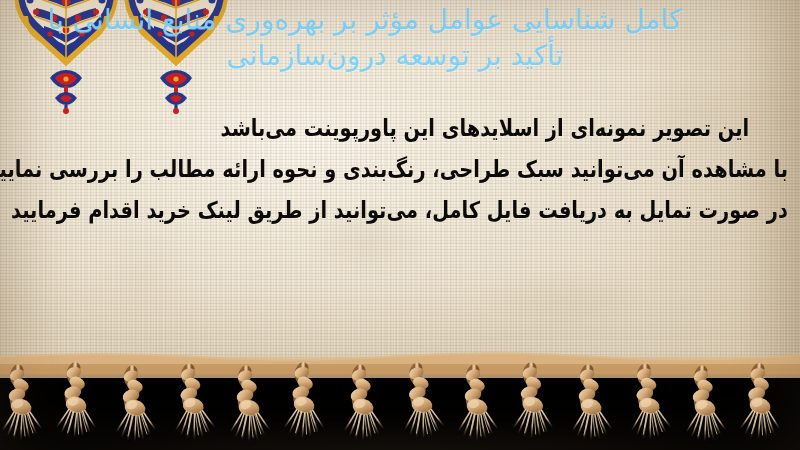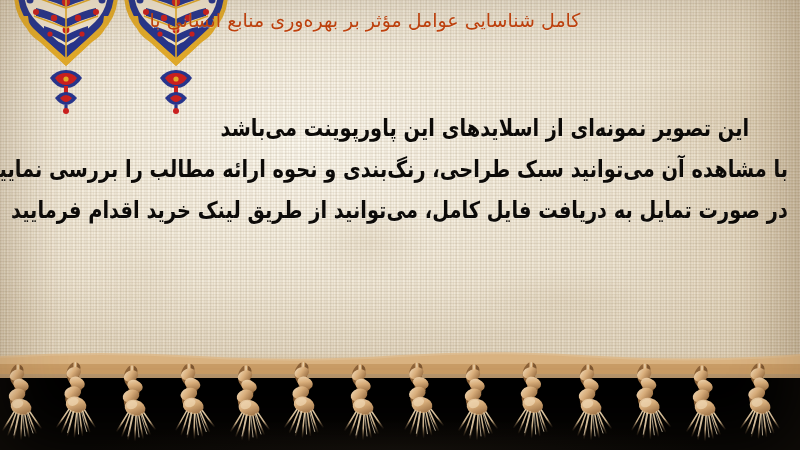--- a/index.html
+++ b/index.html
@@ -89,23 +89,23 @@
   .title-block {
     position: absolute;
     left: 0;
     top: 2px;
     width: 790px;
     text-align: center;
     direction: rtl;
   }
   .title-line {
     font-family: "DejaVu Sans", "Liberation Sans", sans-serif;
-    font-size: 19px;
+    font-size: 28px;
     line-height: 36px;
-    color: #c2410c;
+    color: #7dd3fc;
     letter-spacing: 0px;
     white-space: nowrap;
     text-shadow: 0 1px 0 rgba(255,255,255,0.30);
   }
   #title-line-1 { padding-right: 60px; }
   #title-line-2 { padding-right: 0px; }
 
   .body-block {
     position: absolute;
     left: 0;
@@ -257,20 +257,21 @@
     </defs>
     <use href="#medallion"></use>
   </svg>
 
   <svg class="ornament" id="ornament-right" viewBox="0 0 112 160">
     <use href="#medallion"></use>
   </svg>
 
   <div class="title-block">
     <div class="title-line" id="title-line-1">کامل شناسایی عوامل مؤثر بر بهره‌وری منابع انسانی با</div>
+    <div class="title-line" id="title-line-2">تأکید بر توسعه درون‌سازمانی</div>
   </div>
 
   <div class="body-block">
     <div class="body-line" id="body-line-1">این تصویر نمونه‌ای از اسلایدهای این پاورپوینت می‌باشد</div>
     <div class="body-line" id="body-line-2">با مشاهده آن می‌توانید سبک طراحی، رنگ‌بندی و نحوه ارائه مطالب را بررسی نمایید</div>
     <div class="body-line" id="body-line-3">در صورت تمایل به دریافت فایل کامل، می‌توانید از طریق لینک خرید اقدام فرمایید</div>
   </div>
 
   <div class="fringe-band"></div>
   <div class="fringe-edge"></div>

